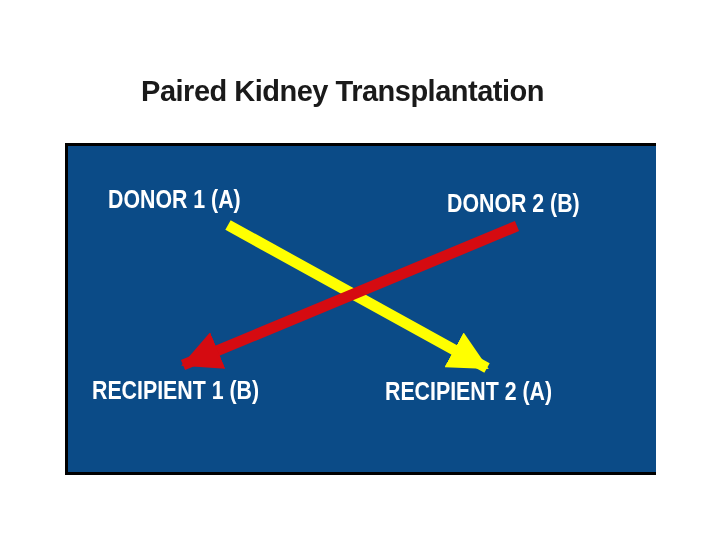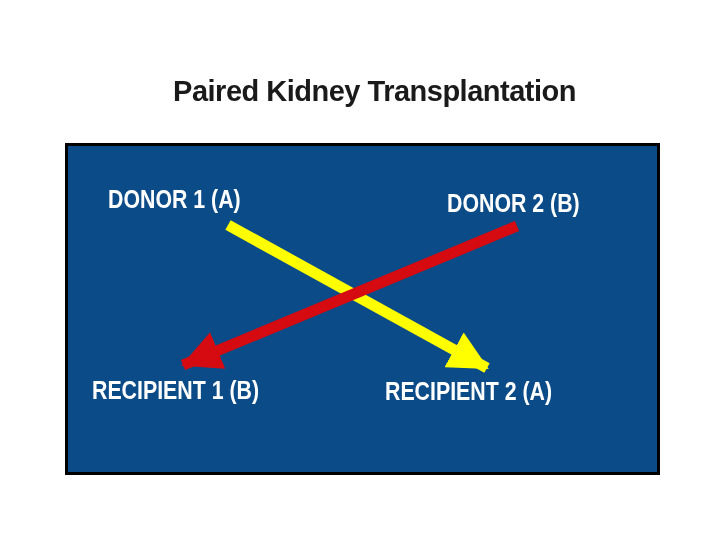--- a/index.html
+++ b/index.html
@@ -2,21 +2,21 @@
 <html><head>
 <meta charset="utf-8">
 <style>
   html, body {
     margin: 0;
     padding: 0;
     background: #ffffff;
   }
   .slide {
     position: relative;
-    width: 720px;
+    width: 656px;
     height: 540px;
     background: var(--page-bg, #ffffff);
     overflow: hidden;
     font-family: "Liberation Sans", sans-serif;
   }
   .slide-title {
     position: absolute;
     top: 73px;
     left: 29px;
     right: 0;

